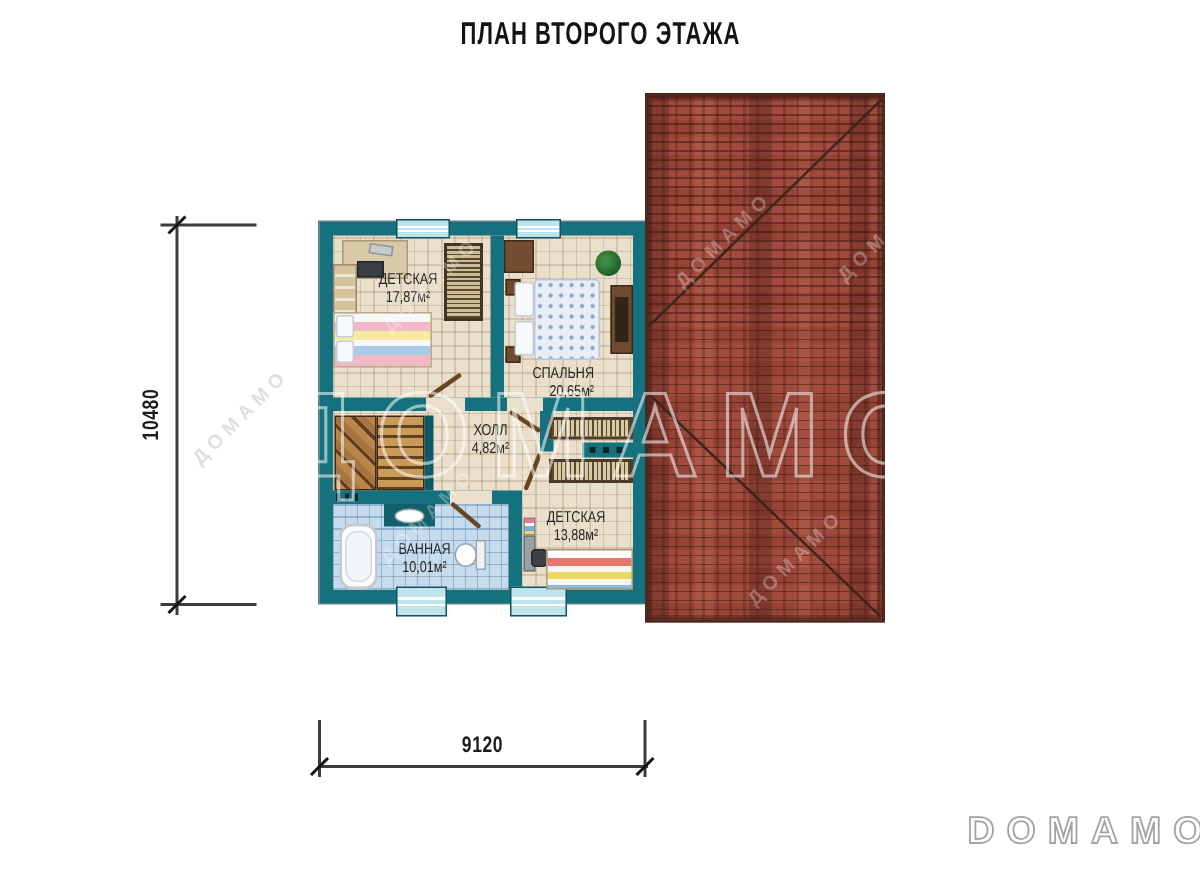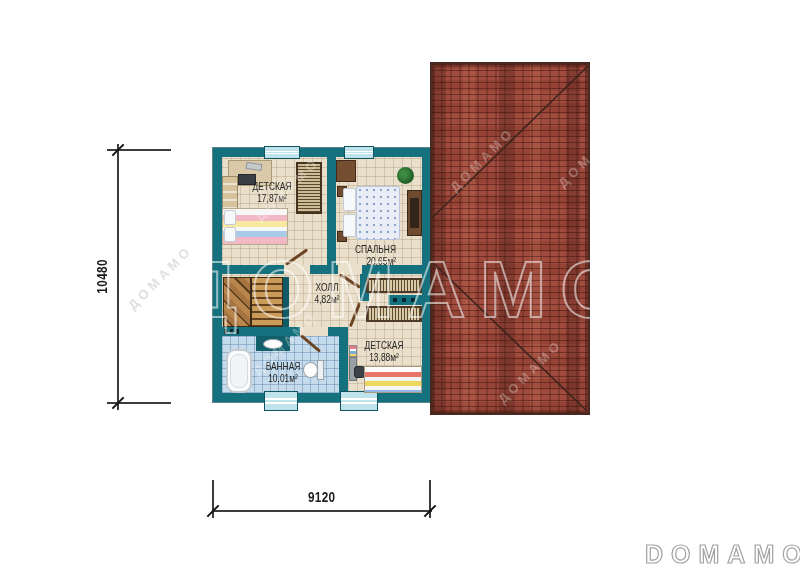--- a/index.html
+++ b/index.html
@@ -109,20 +109,21 @@
   @supports not ((-webkit-text-stroke:1px #000)){
     .big-wm{color:rgba(255,255,255,.35);}
     .logo{color:#b5b5b5;}
   }
 </style>
 </head>
 <body>
 
 <div class="stage">
 
+  <div class="title"><span>ПЛАН ВТОРОГО ЭТАЖА</span></div>
 
   <div class="plan">
 
     <div class="bath-floor" style="left:0;top:179px;width:117px;height:57px;"></div>
 
     <div class="wall" style="left:105px;top:0;width:9px;height:108px;"></div>
     <div class="wall" style="left:0;top:108px;width:200px;height:9px;"></div>
     <div class="wall" style="left:0;top:170px;width:126px;height:9px;"></div>
     <div class="wall" style="left:117px;top:179px;width:9px;height:57px;"></div>
     <div class="wall" style="left:138px;top:117px;width:9px;height:27px;"></div>

